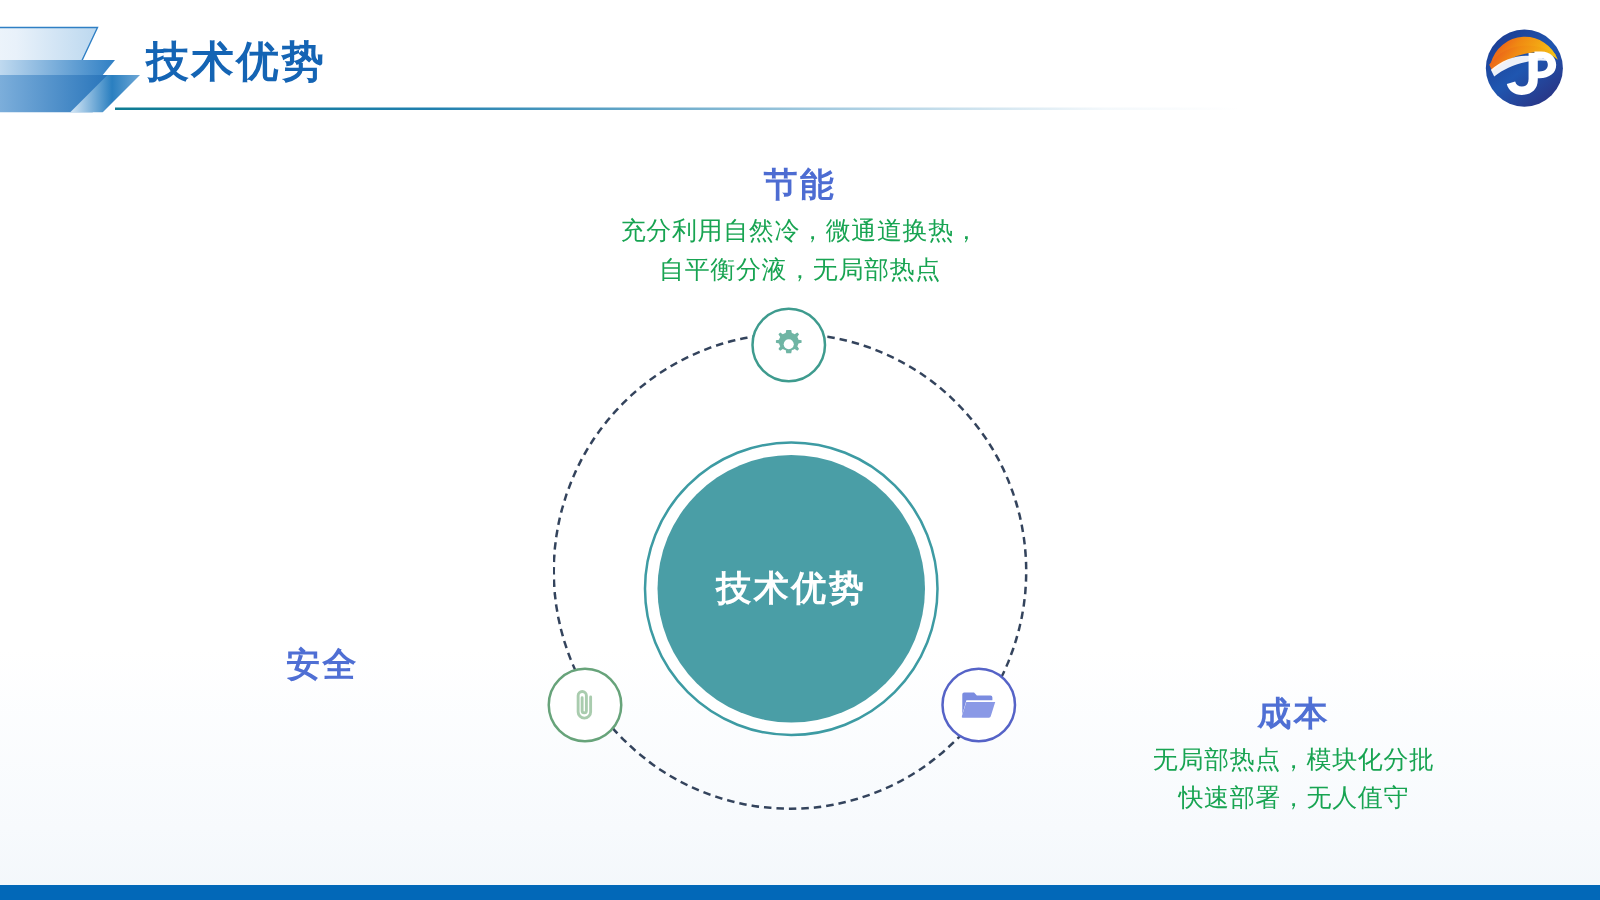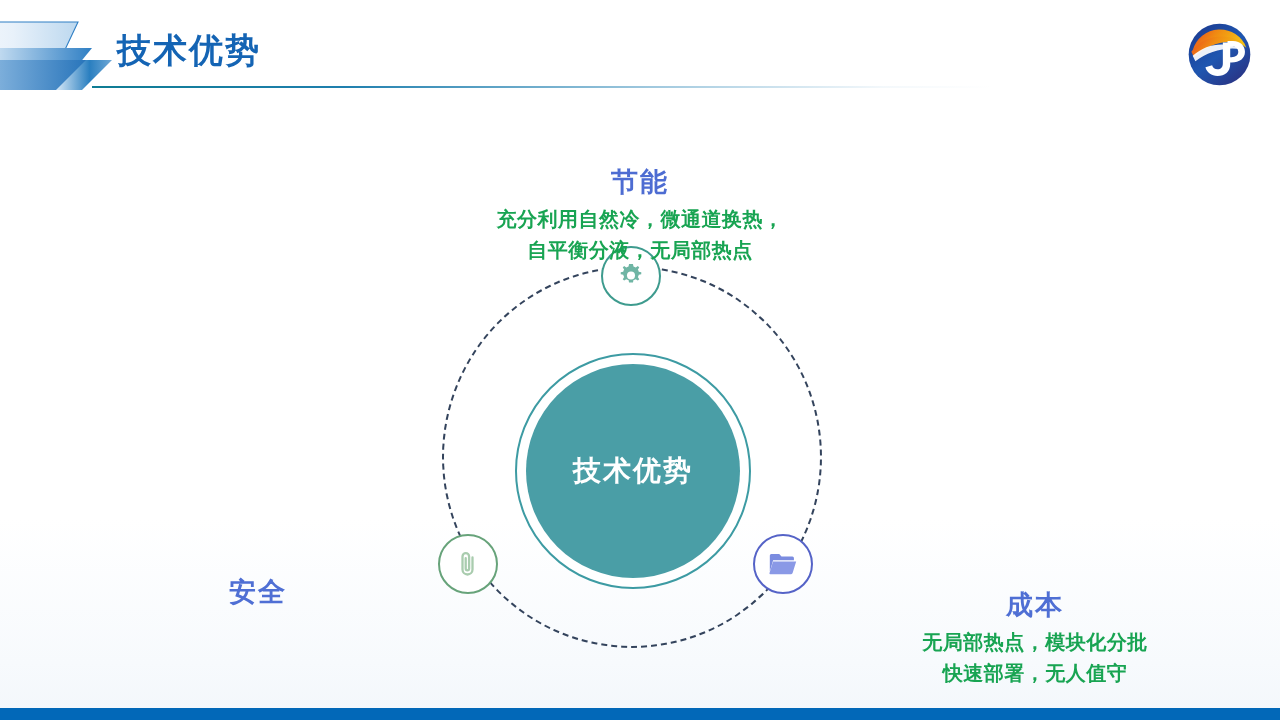--- a/index.html
+++ b/index.html
@@ -64,34 +64,34 @@
   .node{
     position:absolute;width:60px;height:60px;border-radius:50%;
     background:#ffffff;box-sizing:border-box;
     display:flex;align-items:center;justify-content:center;
   }
   .node-top   {left:209px;top:-2px;  border:2px solid #3e9b8e;}
   .node-left  {left:46px; top:286px; border:2px solid #67a37a;}
   .node-right {left:361px;top:286px; border:2px solid #5563c7;}
 
   
-  .blk{position:absolute;text-align:center;margin-top:34px;}
+  .blk{position:absolute;text-align:center;}
 
   .blk-title{
     font-size:27px;font-weight:bold;color:#4f6fd4;
     line-height:1.1;letter-spacing:2px;margin:0 0 6px 0;
   }
   .blk-title.energy{color:#4d6cd2;}
   .blk-body{
     font-size:20px;color:#18a452;line-height:1.55;letter-spacing:0.5px;
-    white-space:pre-line;margin:0;font-weight:bold;
+    white-space:pre-line;margin:0;
   }
 
   .blk-energy{left:340px;top:134px;width:600px;}
-  .blk-safety{left:18px; top:544px;width:480px;}
+  .blk-safety{left:18px; top:518px;width:480px;}
   .blk-cost  {left:800px;top:557px;width:470px;}
 
   
   .footer-bar{
     position:absolute;left:0;bottom:0;width:1280px;height:12px;
     background:#0268b8;
   }
 </style>
 </head>
 <body>

